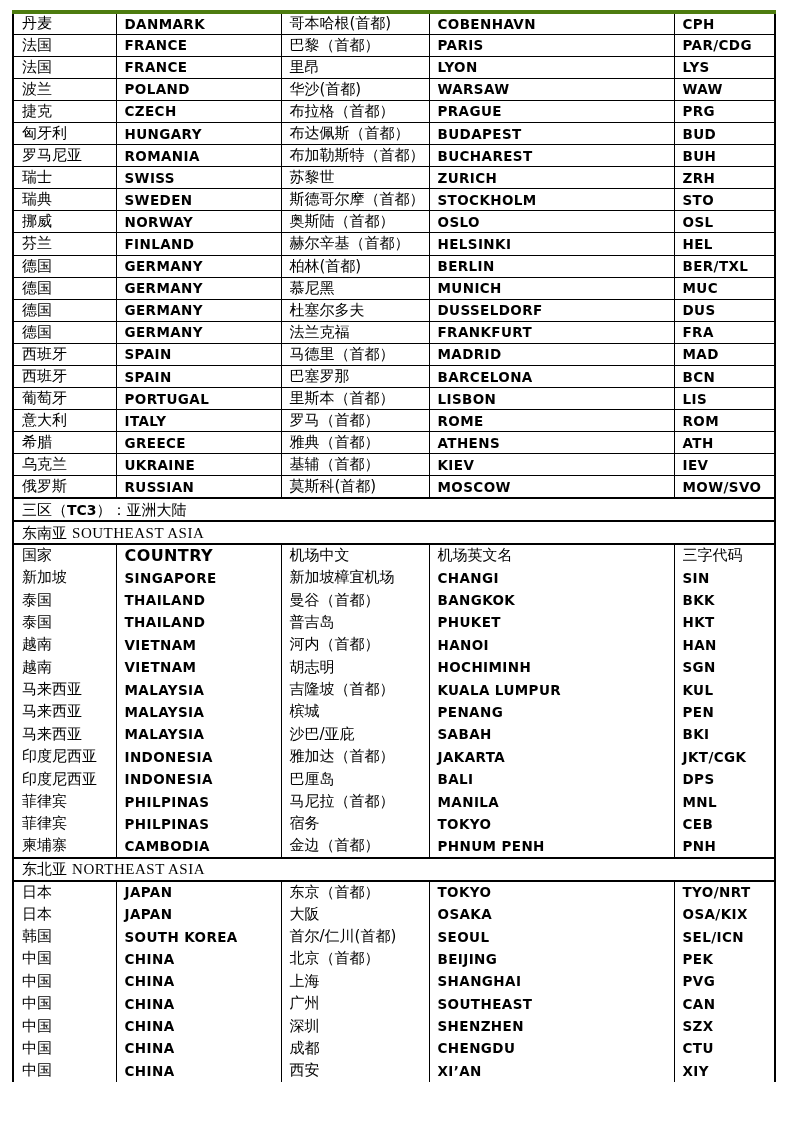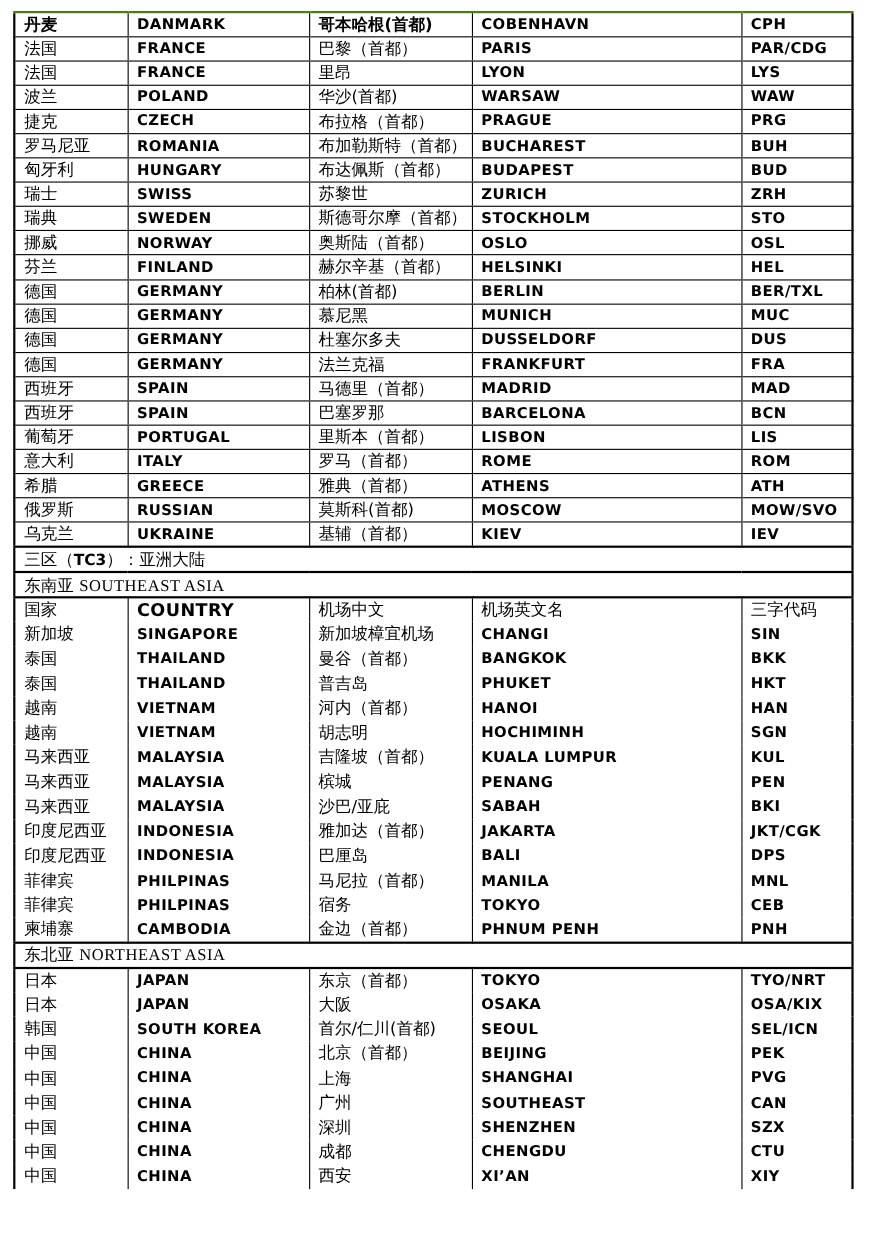--- a/index.html
+++ b/index.html
@@ -19,21 +19,21 @@
     border-right: 2px solid #000;
   }
   td {
     padding: 0 2px 0 8px;
     vertical-align: middle;
     white-space: nowrap;
     overflow: hidden;
   }
   td + td { border-left: 1px solid #000; }
   
-  tbody.lined tr:first-child td { border-top: 2px solid #4d7c0f; font-weight: bold; }
+  tbody.lined tr:first-child td { border-top: 4px solid #4d7c0f; }
   tbody.lined td { border-bottom: 1px solid #000; height: 22.1px; }
   
   tbody.noline td { height: 22.4px; }
   
   tr.section td {
     border-top: 2px solid #000;
     border-bottom: 2px solid #000;
     height: 23px;
     padding-left: 8px;
     margin-top: 28px;
@@ -94,34 +94,34 @@
     <td class="en">WAW</td>
   </tr>
       <tr class="data-row">
     <td class="cn">捷克</td>
     <td class="en">CZECH</td>
     <td class="cn">布拉格（首都）</td>
     <td class="en">PRAGUE</td>
     <td class="en">PRG</td>
   </tr>
       <tr class="data-row">
+    <td class="cn">匈牙利</td>
+    <td class="en">HUNGARY</td>
+    <td class="cn">布达佩斯（首都）</td>
+    <td class="en">BUDAPEST</td>
+    <td class="en">BUD</td>
+  </tr>
+      <tr class="data-row">
     <td class="cn">罗马尼亚</td>
     <td class="en">ROMANIA</td>
     <td class="cn">布加勒斯特（首都）</td>
     <td class="en">BUCHAREST</td>
     <td class="en">BUH</td>
   </tr>
       <tr class="data-row">
-    <td class="cn">匈牙利</td>
-    <td class="en">HUNGARY</td>
-    <td class="cn">布达佩斯（首都）</td>
-    <td class="en">BUDAPEST</td>
-    <td class="en">BUD</td>
-  </tr>
-      <tr class="data-row">
     <td class="cn">瑞士</td>
     <td class="en">SWISS</td>
     <td class="cn">苏黎世</td>
     <td class="en">ZURICH</td>
     <td class="en">ZRH</td>
   </tr>
       <tr class="data-row">
     <td class="cn">瑞典</td>
     <td class="en">SWEDEN</td>
     <td class="cn">斯德哥尔摩（首都）</td>
@@ -199,32 +199,32 @@
     <td class="en">ROM</td>
   </tr>
       <tr class="data-row">
     <td class="cn">希腊</td>
     <td class="en">GREECE</td>
     <td class="cn">雅典（首都）</td>
     <td class="en">ATHENS</td>
     <td class="en">ATH</td>
   </tr>
       <tr class="data-row">
+    <td class="cn">乌克兰</td>
+    <td class="en">UKRAINE</td>
+    <td class="cn">基辅（首都）</td>
+    <td class="en">KIEV</td>
+    <td class="en">IEV</td>
+  </tr>
+      <tr class="data-row">
     <td class="cn">俄罗斯</td>
     <td class="en">RUSSIAN</td>
     <td class="cn">莫斯科(首都)</td>
     <td class="en">MOSCOW</td>
     <td class="en">MOW/SVO</td>
-  </tr>
-      <tr class="data-row">
-    <td class="cn">乌克兰</td>
-    <td class="en">UKRAINE</td>
-    <td class="cn">基辅（首都）</td>
-    <td class="en">KIEV</td>
-    <td class="en">IEV</td>
   </tr>
     </tbody>
 
   <tbody>
     <tr class="section">
       <td colspan="5"><span class="cn">三区（</span><span class="tc3-bold">TC3</span><span class="cn">）：亚洲大陆</span></td>
     </tr>
     <tr class="section">
       <td colspan="5"><span class="cn">东南亚</span> <span class="serif-en">SOUTHEAST ASIA</span></td>
     </tr>

